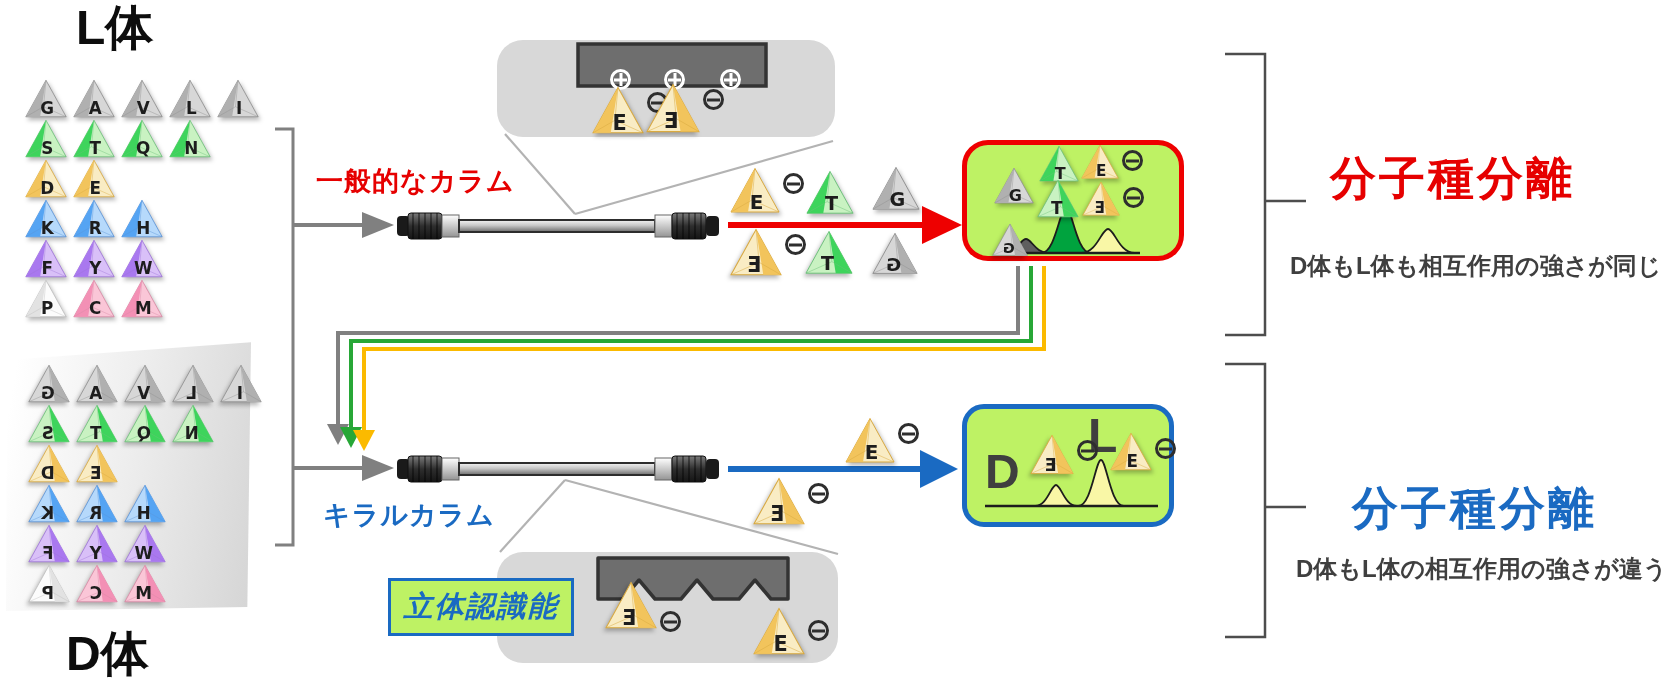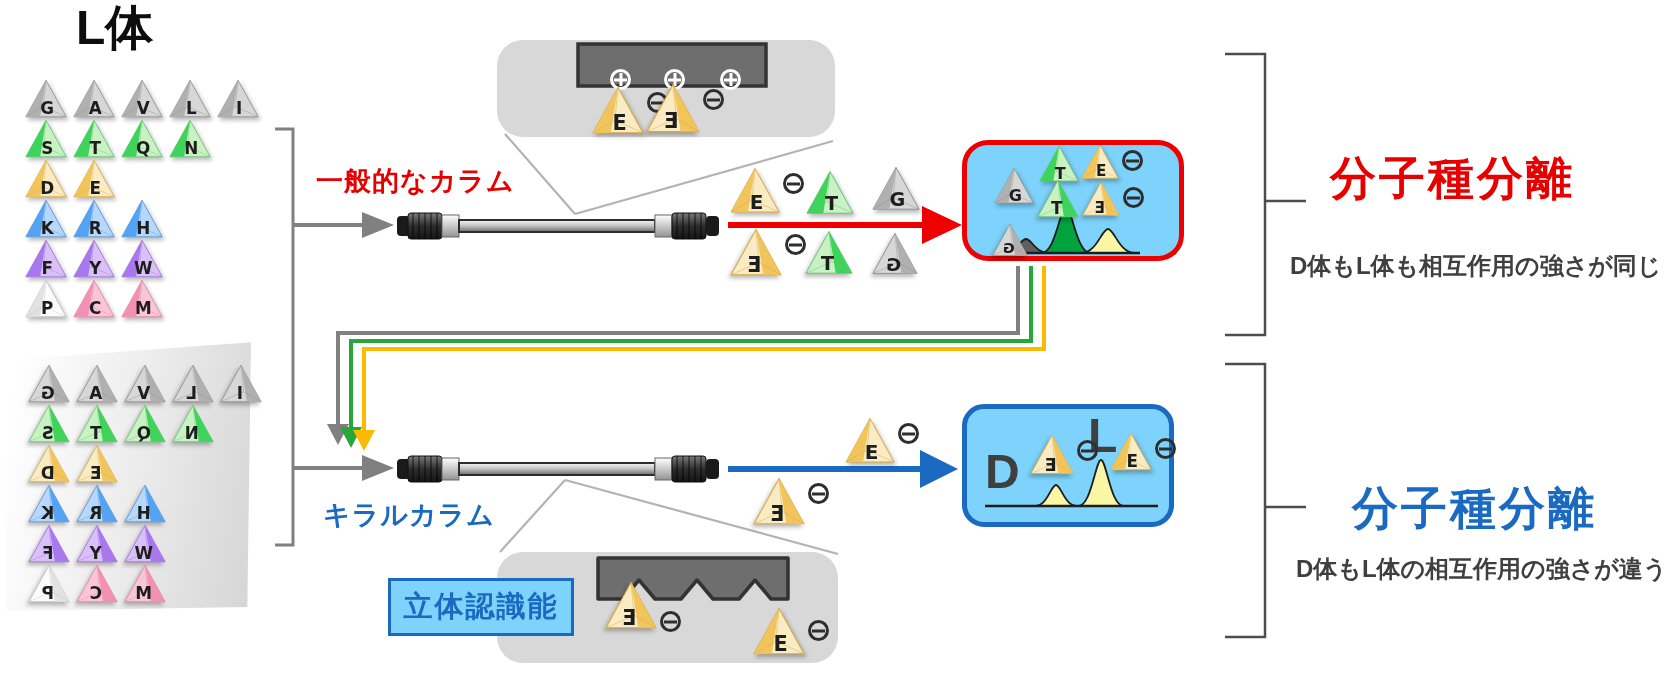--- a/index.html
+++ b/index.html
@@ -2,21 +2,21 @@
 <html><head>
 <meta charset="utf-8">
 <style>
   html,body{margin:0;padding:0;background:#fff;}
   .canvas{position:relative;width:1680px;height:688px;background:#fff;overflow:hidden;
           font-family:"Liberation Sans","DejaVu Sans",sans-serif;}
   .inset{position:absolute;background:#d8d8d8;border-radius:26px;z-index:0;}
   .dpanel{position:absolute;left:6px;top:341px;width:245px;height:270px;z-index:0;
           background:linear-gradient(100deg,#ffffff 5%,#ededed 50%,#d5d5d5 100%);
           clip-path:polygon(0.5% 7%,100% 0.5%,98.5% 98.5%,0% 100%);}
-  .rbox{position:absolute;background:#7dd3fc;z-index:1;box-sizing:border-box;}
+  .rbox{position:absolute;background:#bef264;z-index:1;box-sizing:border-box;font-style:italic;}
   #box-red{left:962px;top:140px;width:222px;height:121px;border:5px solid #ee0000;border-radius:26px;}
   #box-blue{left:962px;top:404px;width:212px;height:123px;border:5px solid #1a6ac2;border-radius:22px;}
   #box-label{left:388px;top:578px;width:186px;height:58px;border:3px solid #1a6ac2;z-index:2;
              display:flex;align-items:center;justify-content:center;
              font-size:29px;font-weight:bold;color:#1a6ac2;letter-spacing:2px;}
   svg.overlay{position:absolute;left:0;top:0;z-index:2;pointer-events:none;}
   .txt{position:absolute;z-index:4;white-space:nowrap;font-weight:bold;}
   .tetra{position:absolute;z-index:3;}
   .tetra svg{display:block;filter:drop-shadow(2px 3px 2px rgba(0,0,0,0.28));}
   .grid{position:absolute;z-index:3;}
@@ -139,20 +139,21 @@
         <path d="M 1041.3,253 C 1055.6,253 1060.15,207 1066,207 C 1071.85,207 1076.4,253 1090.7,253 Z" fill="#00a33e" stroke="#1d1d1d" stroke-width="1.8"></path>
         <path d="M 1081.4,253 C 1096.8,253 1101.7,229 1108,229 C 1114.3,229 1119.2,253 1134.6,253 Z" fill="#f9f7a6" stroke="#1d1d1d" stroke-width="1.8"></path>
         <line x1="995" x2="1140" y1="253" y2="253" stroke="#1d1d1d" stroke-width="2.5"></line>
         <path d="M 1035.1,506 C 1047.2,506 1051.05,485 1056,485 C 1060.95,485 1064.8,506 1076.9,506 Z" fill="#f9f7a6" stroke="#1d1d1d" stroke-width="1.8"></path>
         <path d="M 1078.2,506 C 1091.4,506 1095.6,460 1101,460 C 1106.4,460 1110.6,506 1123.8,506 Z" fill="#f9f7a6" stroke="#1d1d1d" stroke-width="1.8"></path>
         <line x1="985" x2="1158" y1="506" y2="506" stroke="#1d1d1d" stroke-width="2.5"></line>
       </g>
   </svg>
 
   <div class="txt" style="left:76px;top:-4px;font-size:48px;color:#0d0d0d">L体</div>
+  <div class="txt" style="left:66px;top:622px;font-size:48px;color:#0d0d0d">D体</div>
   <div class="txt" style="left:316px;top:163px;font-size:27px;color:#e60000;letter-spacing:1px">一般的なカラム</div>
   <div class="txt" style="left:323px;top:497px;font-size:27px;color:#1a6ac2;letter-spacing:1px">キラルカラム</div>
 
   <div class="txt" style="left:1330px;top:148px;font-size:46px;color:#e60000;letter-spacing:3px">分子種分離</div>
   <div class="txt" style="left:1290px;top:250px;font-size:24px;color:#3f3f3f">D体もL体も相互作用の強さが同じ</div>
   <div class="txt" style="left:1352px;top:478px;font-size:46px;color:#1a6ac2;letter-spacing:3px">分子種分離</div>
   <div class="txt" style="left:1296px;top:553px;font-size:24px;color:#3f3f3f">D体もL体の相互作用の強さが違う</div>
 
   <div class="txt" style="left:985px;top:444px;font-size:48px;color:#3f3f3f;z-index:3">D</div>
   <div class="txt" style="left:1088px;top:408px;font-size:48px;color:#3f3f3f;z-index:3">L</div>

